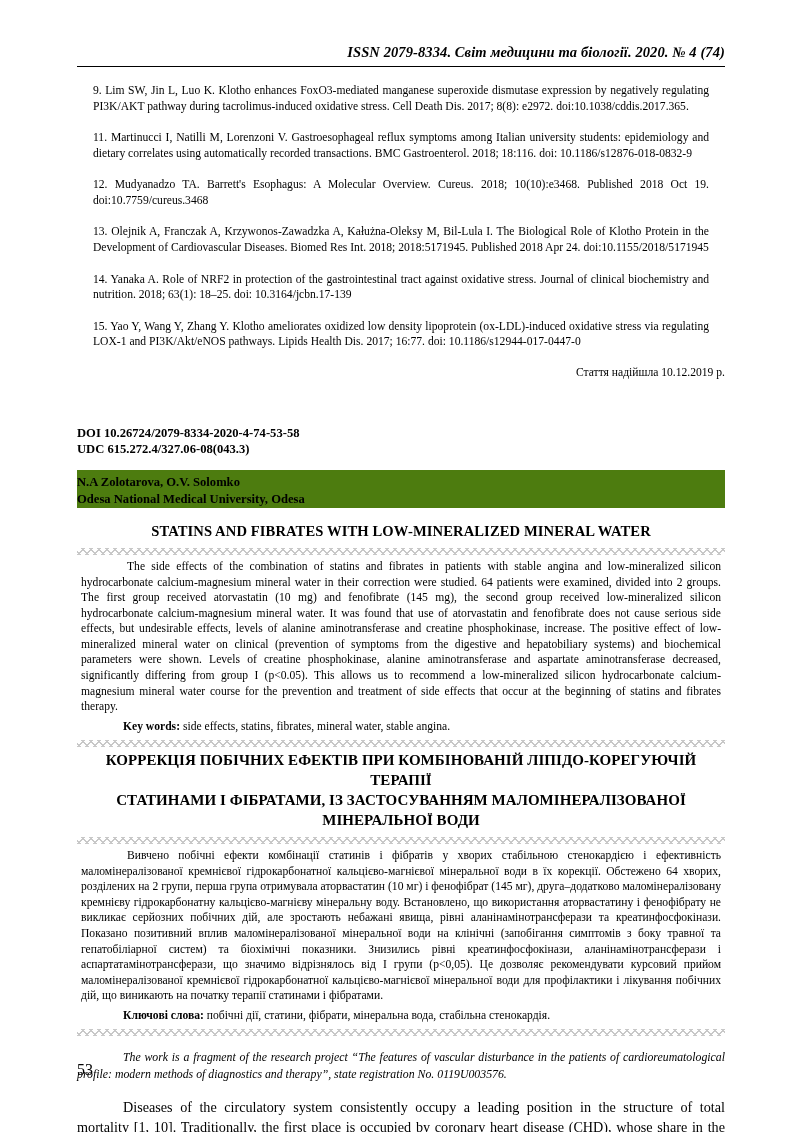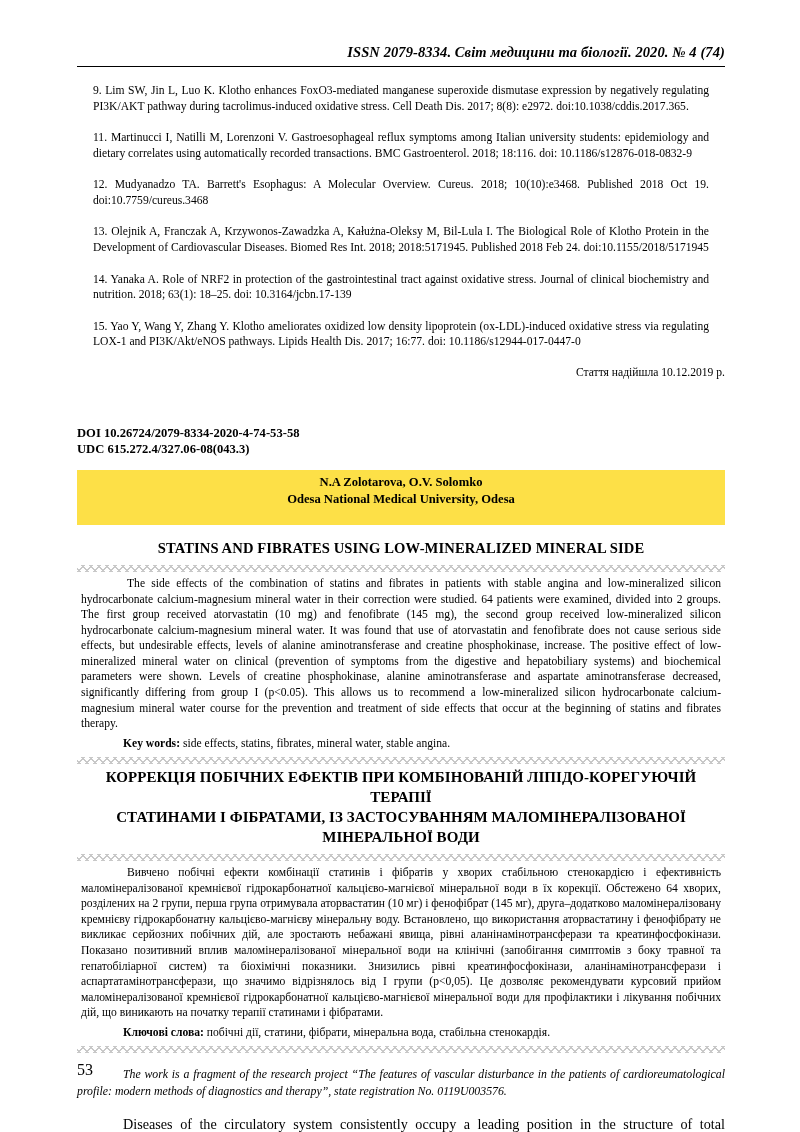--- a/index.html
+++ b/index.html
@@ -67,26 +67,25 @@
   .doi-block {
     margin-top: 46px;
     font-size: 12.6px;
     font-weight: bold;
     line-height: 1.32;
   }
 
   
   .author-banner {
     margin-top: 12px;
-    background: #fde047;
-    text-align: center;
+    background: #4d7c0f;
     font-weight: bold;
     font-size: 12.6px;
     line-height: 1.35;
-    padding: 4px 0 17px 0;
+    padding: 4px 0 0 0;
   }
 
   
   .title-en {
     text-align: center;
     font-weight: bold;
     font-size: 14.6px;
     line-height: 1.36;
     margin-top: 14px;
     letter-spacing: 0.1px;
@@ -190,39 +189,39 @@
 <div class="page">
   <div class="content">
 
     <div class="running-head">ISSN 2079-8334. Світ медицини та біології. 2020. № 4 (74)</div>
     <div class="head-rule"></div>
 
     <div class="refs">
       <p>9. Lim SW, Jin L, Luo K. Klotho enhances FoxO3-mediated manganese superoxide dismutase expression by negatively regulating PI3K/AKT pathway during tacrolimus-induced oxidative stress. Cell Death Dis. 2017; 8(8): e2972. doi:10.1038/cddis.2017.365.</p>
       <p>11. Martinucci I, Natilli M, Lorenzoni V. Gastroesophageal reflux symptoms among Italian university students: epidemiology and dietary correlates using automatically recorded transactions. BMC Gastroenterol. 2018; 18:116. doi: 10.1186/s12876-018-0832-9</p>
       <p>12. Mudyanadzo TA. Barrett's Esophagus: A Molecular Overview. Cureus. 2018; 10(10):e3468. Published 2018 Oct 19. doi:10.7759/cureus.3468</p>
-      <p>13. Olejnik A, Franczak A, Krzywonos-Zawadzka A, Kałużna-Oleksy M, Bil-Lula I. The Biological Role of Klotho Protein in the Development of Cardiovascular Diseases. Biomed Res Int. 2018; 2018:5171945. Published 2018 Feb 24. doi:10.1155/2018/5171945</p>
+      <p>13. Olejnik A, Franczak A, Krzywonos-Zawadzka A, Kałużna-Oleksy M, Bil-Lula I. The Biological Role of Klotho Protein in the Development of Cardiovascular Diseases. Biomed Res Int. 2018; 2018:5171945. Published 2018 Apr 24. doi:10.1155/2018/5171945</p>
       <p>14. Yanaka A. Role of NRF2 in protection of the gastrointestinal tract against oxidative stress. Journal of clinical biochemistry and nutrition. 2018; 63(1): 18–25. doi: 10.3164/jcbn.17-139</p>
       <p>15. Yao Y, Wang Y, Zhang Y. Klotho ameliorates oxidized low density lipoprotein (ox-LDL)-induced oxidative stress via regulating LOX-1 and PI3K/Akt/eNOS pathways. Lipids Health Dis. 2017; 16:77. doi: 10.1186/s12944-017-0447-0</p>
     </div>
 
     <div class="received">Стаття надійшла 10.12.2019 р.</div>
 
     <div class="doi-block">
       <div>DOI 10.26724/2079-8334-2020-4-74-53-58</div>
       <div>UDC 615.272.4/327.06-08(043.3)</div>
     </div>
 
     <div class="author-banner">
       <div>N.A Zolotarova, O.V. Solomko</div>
       <div>Odesa National Medical University, Odesa</div>
     </div>
 
     <div class="title-en">
-      <div>STATINS AND FIBRATES USING LOW-MINERALIZED MINERAL SIDE</div>
+      <div>STATINS AND FIBRATES WITH LOW-MINERALIZED MINERAL WATER</div>
     </div>
 
 
     <div class="zigzag"></div>
 
     <div class="abstract">
       <p>The side effects of the combination of statins and fibrates in patients with stable angina and low-mineralized silicon hydrocarbonate calcium-magnesium mineral water in their correction were studied. 64 patients were examined, divided into 2 groups. The first group received atorvastatin (10 mg) and fenofibrate (145 mg), the second group received low-mineralized silicon hydrocarbonate calcium-magnesium mineral water. It was found that use of atorvastatin and fenofibrate does not cause serious side effects, but undesirable effects, levels of alanine aminotransferase and creatine phosphokinase, increase. The positive effect of low-mineralized mineral water on clinical (prevention of symptoms from the digestive and hepatobiliary systems) and biochemical parameters were shown. Levels of creatine phosphokinase, alanine aminotransferase and aspartate aminotransferase decreased, significantly differing from group I (p&lt;0.05). This allows us to recommend a low-mineralized silicon hydrocarbonate calcium-magnesium mineral water course for the prevention and treatment of side effects that occur at the beginning of statins and fibrates therapy.</p>
     </div>
     <div class="keywords">
       <b>Key words:</b>

